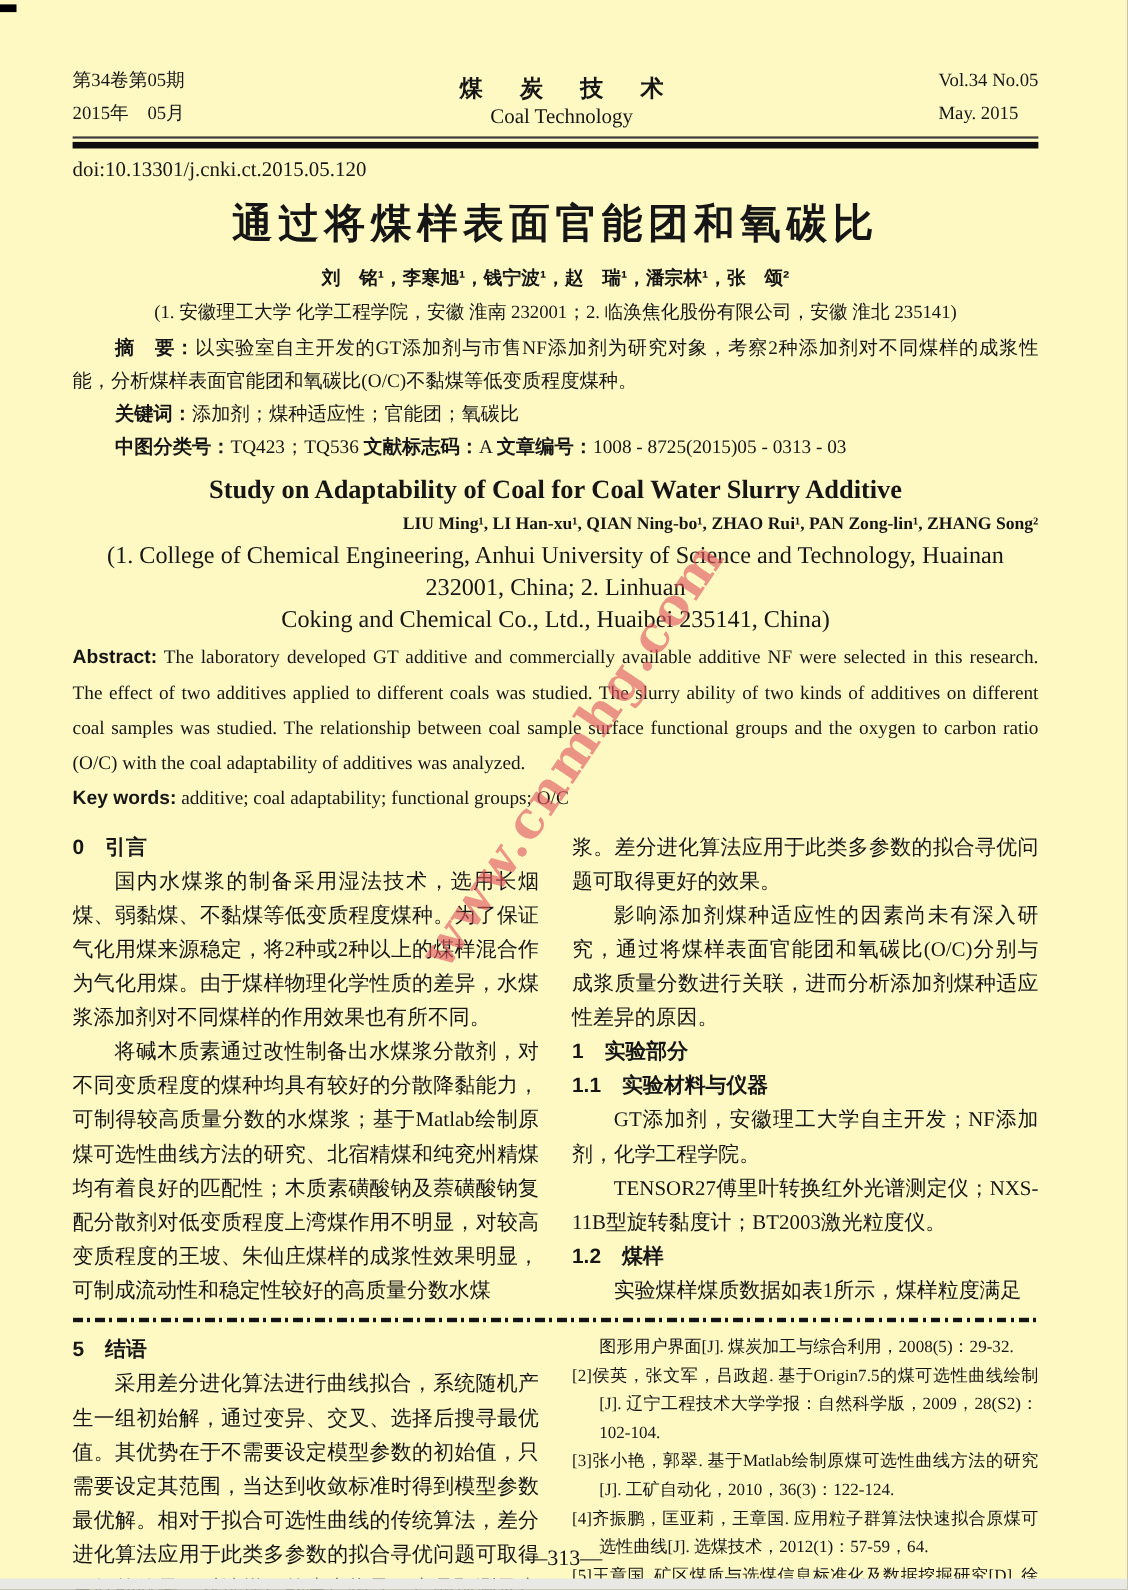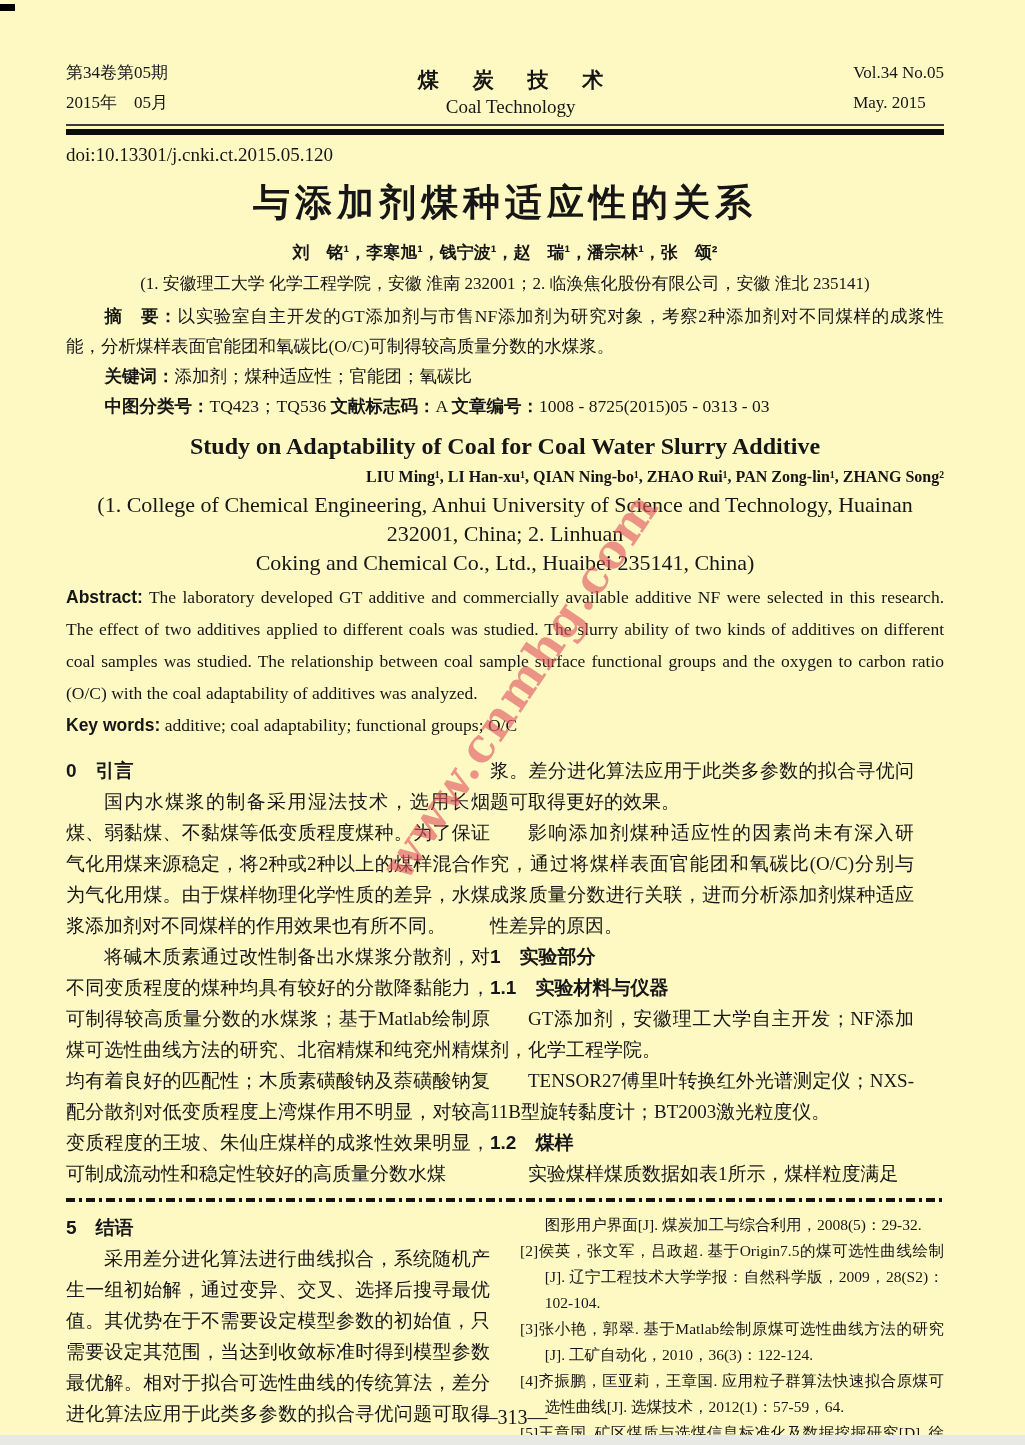--- a/index.html
+++ b/index.html
@@ -47,21 +47,21 @@
   .label-b { font-weight:bold; font-family:"Liberation Sans", sans-serif; }
 
   .title-en { text-align:center; font-size:24px; font-weight:bold; margin-top:12px; }
   .authors-en { text-align:right; font-size:16px; font-weight:bold; margin-top:8px; }
   .affil-en { text-align:center; font-size:22px; line-height:29px; margin-top:4px; }
 
   .abs-en { font-size:17.5px; line-height:32px; text-align:justify; margin-top:4px; }
   .abs-en p { margin:0; }
 
   
-  .columns { display:flex; margin-top:14px; }
+  .columns { display:flex; gap:30px; margin-top:14px; }
   .col { width:424px; font-size:19px; line-height:31px; text-align:justify; }
   .col p { margin:0; text-indent:2em; }
   .col p.cont { text-indent:0; }
   .sec-h { font-weight:bold; font-family:"Liberation Sans", sans-serif; text-indent:0 !important; }
 
   .dashdot { margin-top:9px; height:4px;
     background:repeating-linear-gradient(90deg,#141414 0 9px,transparent 9px 13px,#141414 13px 16px,transparent 16px 20px); }
 
   
   .bcolumns { display:flex; gap:30px; margin-top:10px; }
@@ -95,26 +95,26 @@
       <div class="jh-right">
         <div>Vol.34 No.05</div>
         <div>May. 2015</div>
       </div>
     </div>
     <div class="rule-thin"></div>
     <div class="rule-thick"></div>
 
     <div class="doi">doi:10.13301/j.cnki.ct.2015.05.120</div>
 
-    <div class="title-cn">与添加剂煤种适应性的关系</div>
+    <div class="title-cn">通过将煤样表面官能团和氧碳比</div>
     <div class="authors-cn">刘　铭¹，李寒旭¹，钱宁波¹，赵　瑞¹，潘宗林¹，张　颂²</div>
     <div class="affil-cn">(1. 安徽理工大学 化学工程学院，安徽 淮南 232001；2. 临涣焦化股份有限公司，安徽 淮北 235141)</div>
 
     <div class="meta">
-      <p class="indent2"><span class="label-b">摘　要：</span><span>以实验室自主开发的GT添加剂与市售NF添加剂为研究对象，考察2种添加剂对不同煤样的成浆性能，分析煤样表面官能团和氧碳比(O/C)可制得较高质量分数的水煤浆。</span></p>
+      <p class="indent2"><span class="label-b">摘　要：</span><span>以实验室自主开发的GT添加剂与市售NF添加剂为研究对象，考察2种添加剂对不同煤样的成浆性能，分析煤样表面官能团和氧碳比(O/C)不黏煤等低变质程度煤种。</span></p>
       <p class="indent2"><span class="label-b">关键词：</span><span>添加剂；煤种适应性；官能团；氧碳比</span></p>
       <p class="indent2"><span class="label-b">中图分类号：</span><span>TQ423；TQ536</span><span> </span><span class="label-b">文献标志码：</span><span>A</span><span> </span><span class="label-b">文章编号：</span><span>1008 - 8725(2015)05 - 0313 - 03</span></p>
     </div>
 
     <div class="title-en">Study on Adaptability of Coal for Coal Water Slurry Additive</div>
     <div class="authors-en">LIU Ming¹, LI Han-xu¹, QIAN Ning-bo¹, ZHAO Rui¹, PAN Zong-lin¹, ZHANG Song²</div>
     <div class="affil-en">
       <div>(1. College of Chemical Engineering, Anhui University of Science and Technology, Huainan 232001, China; 2. Linhuan</div>
       <div>Coking and Chemical Co., Ltd., Huaibei 235141, China)</div>
     </div>

